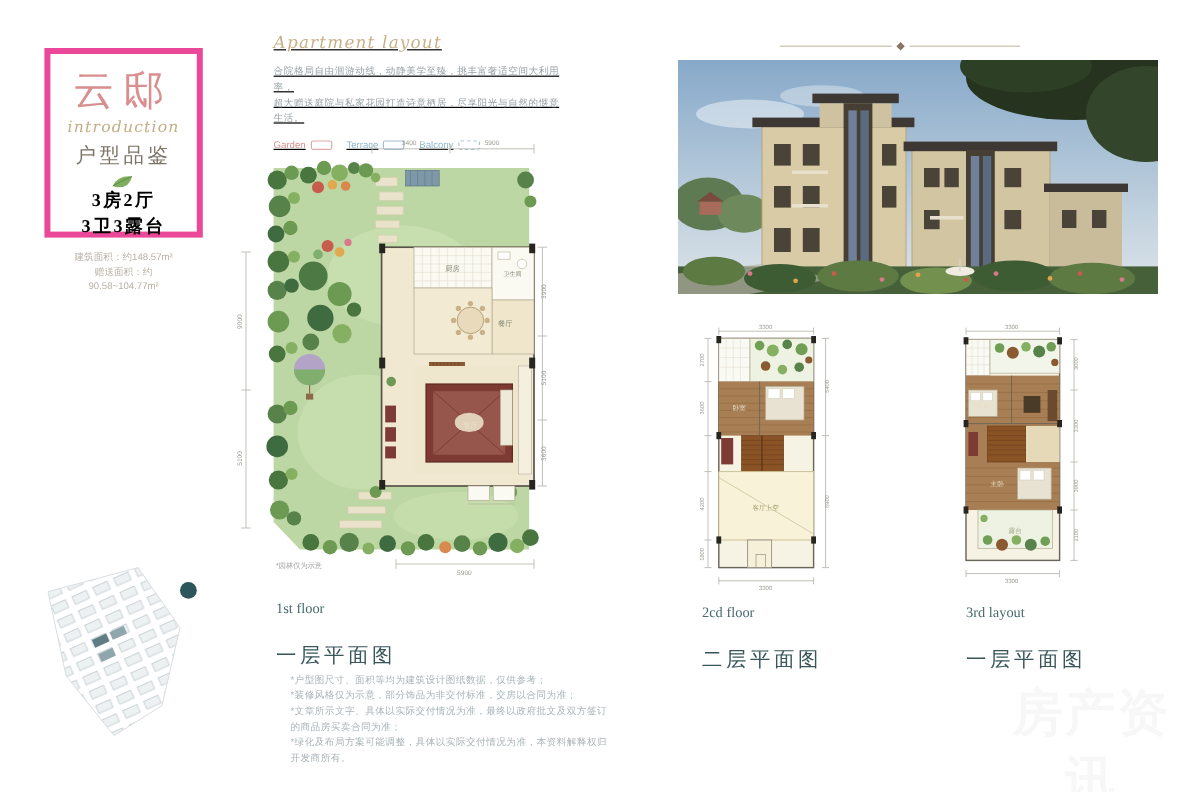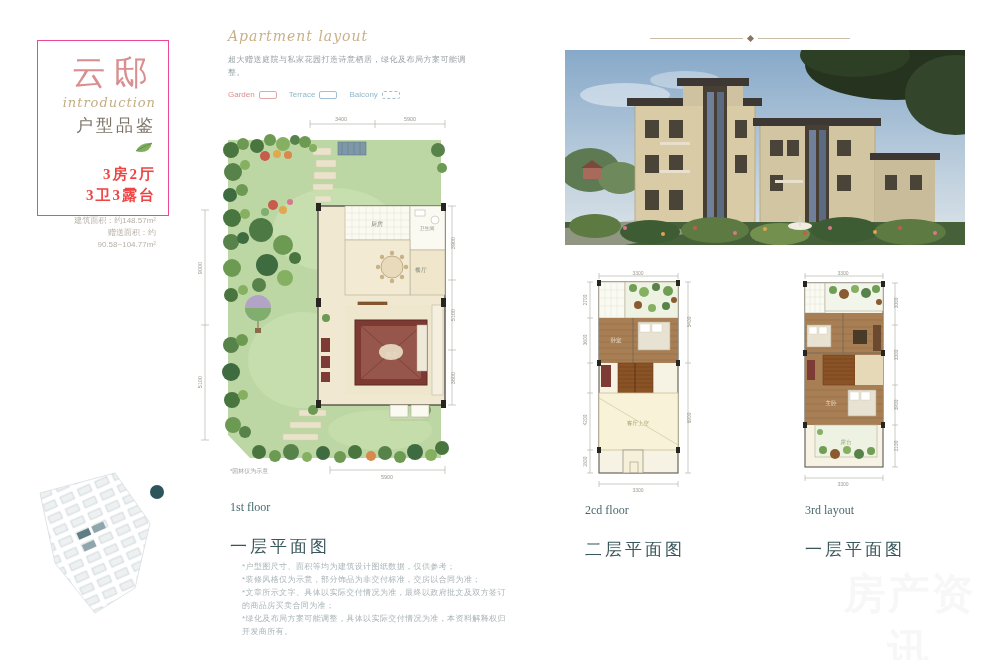--- a/index.html
+++ b/index.html
@@ -1,35 +1,35 @@
 <!DOCTYPE html>
 <html><head>
 <meta charset="utf-8">
 <style>
   * { margin:0; padding:0; box-sizing:border-box; }
   html,body { width:1000px; height:660px; background:#ffffff; overflow:hidden;
               font-family:"Liberation Sans", sans-serif; }
   .abs { position:absolute; }
 
   
-  .info-card { left:37px; top:40px; width:132px; height:176px;
-               border:1px solid #ec4899; background:#fff; text-align:right; padding:14px 12px; }
+  .info-card { left:37px; top:40px; width:132px; height:158px;
+               border:5px solid #ec4899; background:#fff; text-align:center; padding:14px 12px; }
   .info-title { font-family:"Liberation Serif",serif; font-size:34px; color:#d98f8f;
                 letter-spacing:8px; line-height:36px; }
   .info-script { font-family:"DejaVu Serif",serif; font-style:italic; font-size:13px;
                  color:#c3ad85; margin-top:4px; letter-spacing:1px; }
   .info-sub { font-family:"Liberation Serif",serif; font-size:17px; color:#7d7468;
               letter-spacing:3px; margin-top:4px; }
   .leaf { margin-top:3px; height:14px; }
-  .info-rooms { font-size:15px; color:#ef4444; letter-spacing:2px; font-weight:bold;
-                line-height:21px; margin-top:10px; font-family:"Liberation Serif",serif; }
+  .info-rooms { font-size:15px; color:#000000; letter-spacing:2px; font-weight:bold;
+                line-height:21px; font-family:"Liberation Serif",serif; }
   .info-area { font-size:8px; color:#b8b0a6; line-height:12px; margin-top:9px; }
 
   
-  .intro { left:228px; top:28px; width:238px; }
+  .intro { left:228px; top:28px; width:238px;text-decoration:underline; }
   .intro-script { font-family:"DejaVu Serif",serif; font-style:italic; font-size:14px;
                   color:#c9b088; letter-spacing:1px; }
   .intro-desc { margin-top:9px; font-size:8px; color:#98a1a6; line-height:13px; letter-spacing:.5px; }
   .legend { margin-top:11px; display:flex; gap:12px; align-items:flex-end; font-size:8px; }
   .legend-item { display:flex; align-items:center; gap:4px; }
   .lg-red { color:#d98f8f; }
   .lg-blue { color:#8fb7cc; }
   .lg-box { display:inline-block; width:18px; height:8px; border-radius:2px; }
   .lg-box.red { border:1px solid #e0a9a9; }
   .lg-box.blue { border:1px solid #9fc0d4; }
@@ -75,21 +75,22 @@
   </div>
   <div class="info-area">
     <div>建筑面积：约148.57m²</div>
     <div>赠送面积：约90.58~104.77m²</div>
   </div>
 </div>
 
 <div class="abs intro">
   <div class="intro-script">Apartment layout</div>
   <div class="intro-desc">
-    <div>超大赠送庭院与私家花园打造诗意栖居，绿化及布局方案可能调整。</div>
+    <div>合院格局自由洄游动线，动静美学至臻，挑丰富奢适空间大利用率，</div>
+    <div>超大赠送庭院与私家花园打造诗意栖居，尽享阳光与自然的惬意生活。</div>
   </div>
   <div class="legend">
     <span class="legend-item lg-red">
       <span>Garden</span>
       <span class="lg-box red"></span>
     </span>
     <span class="legend-item lg-blue">
       <span>Terrace</span>
       <span class="lg-box blue"></span>
     </span>

